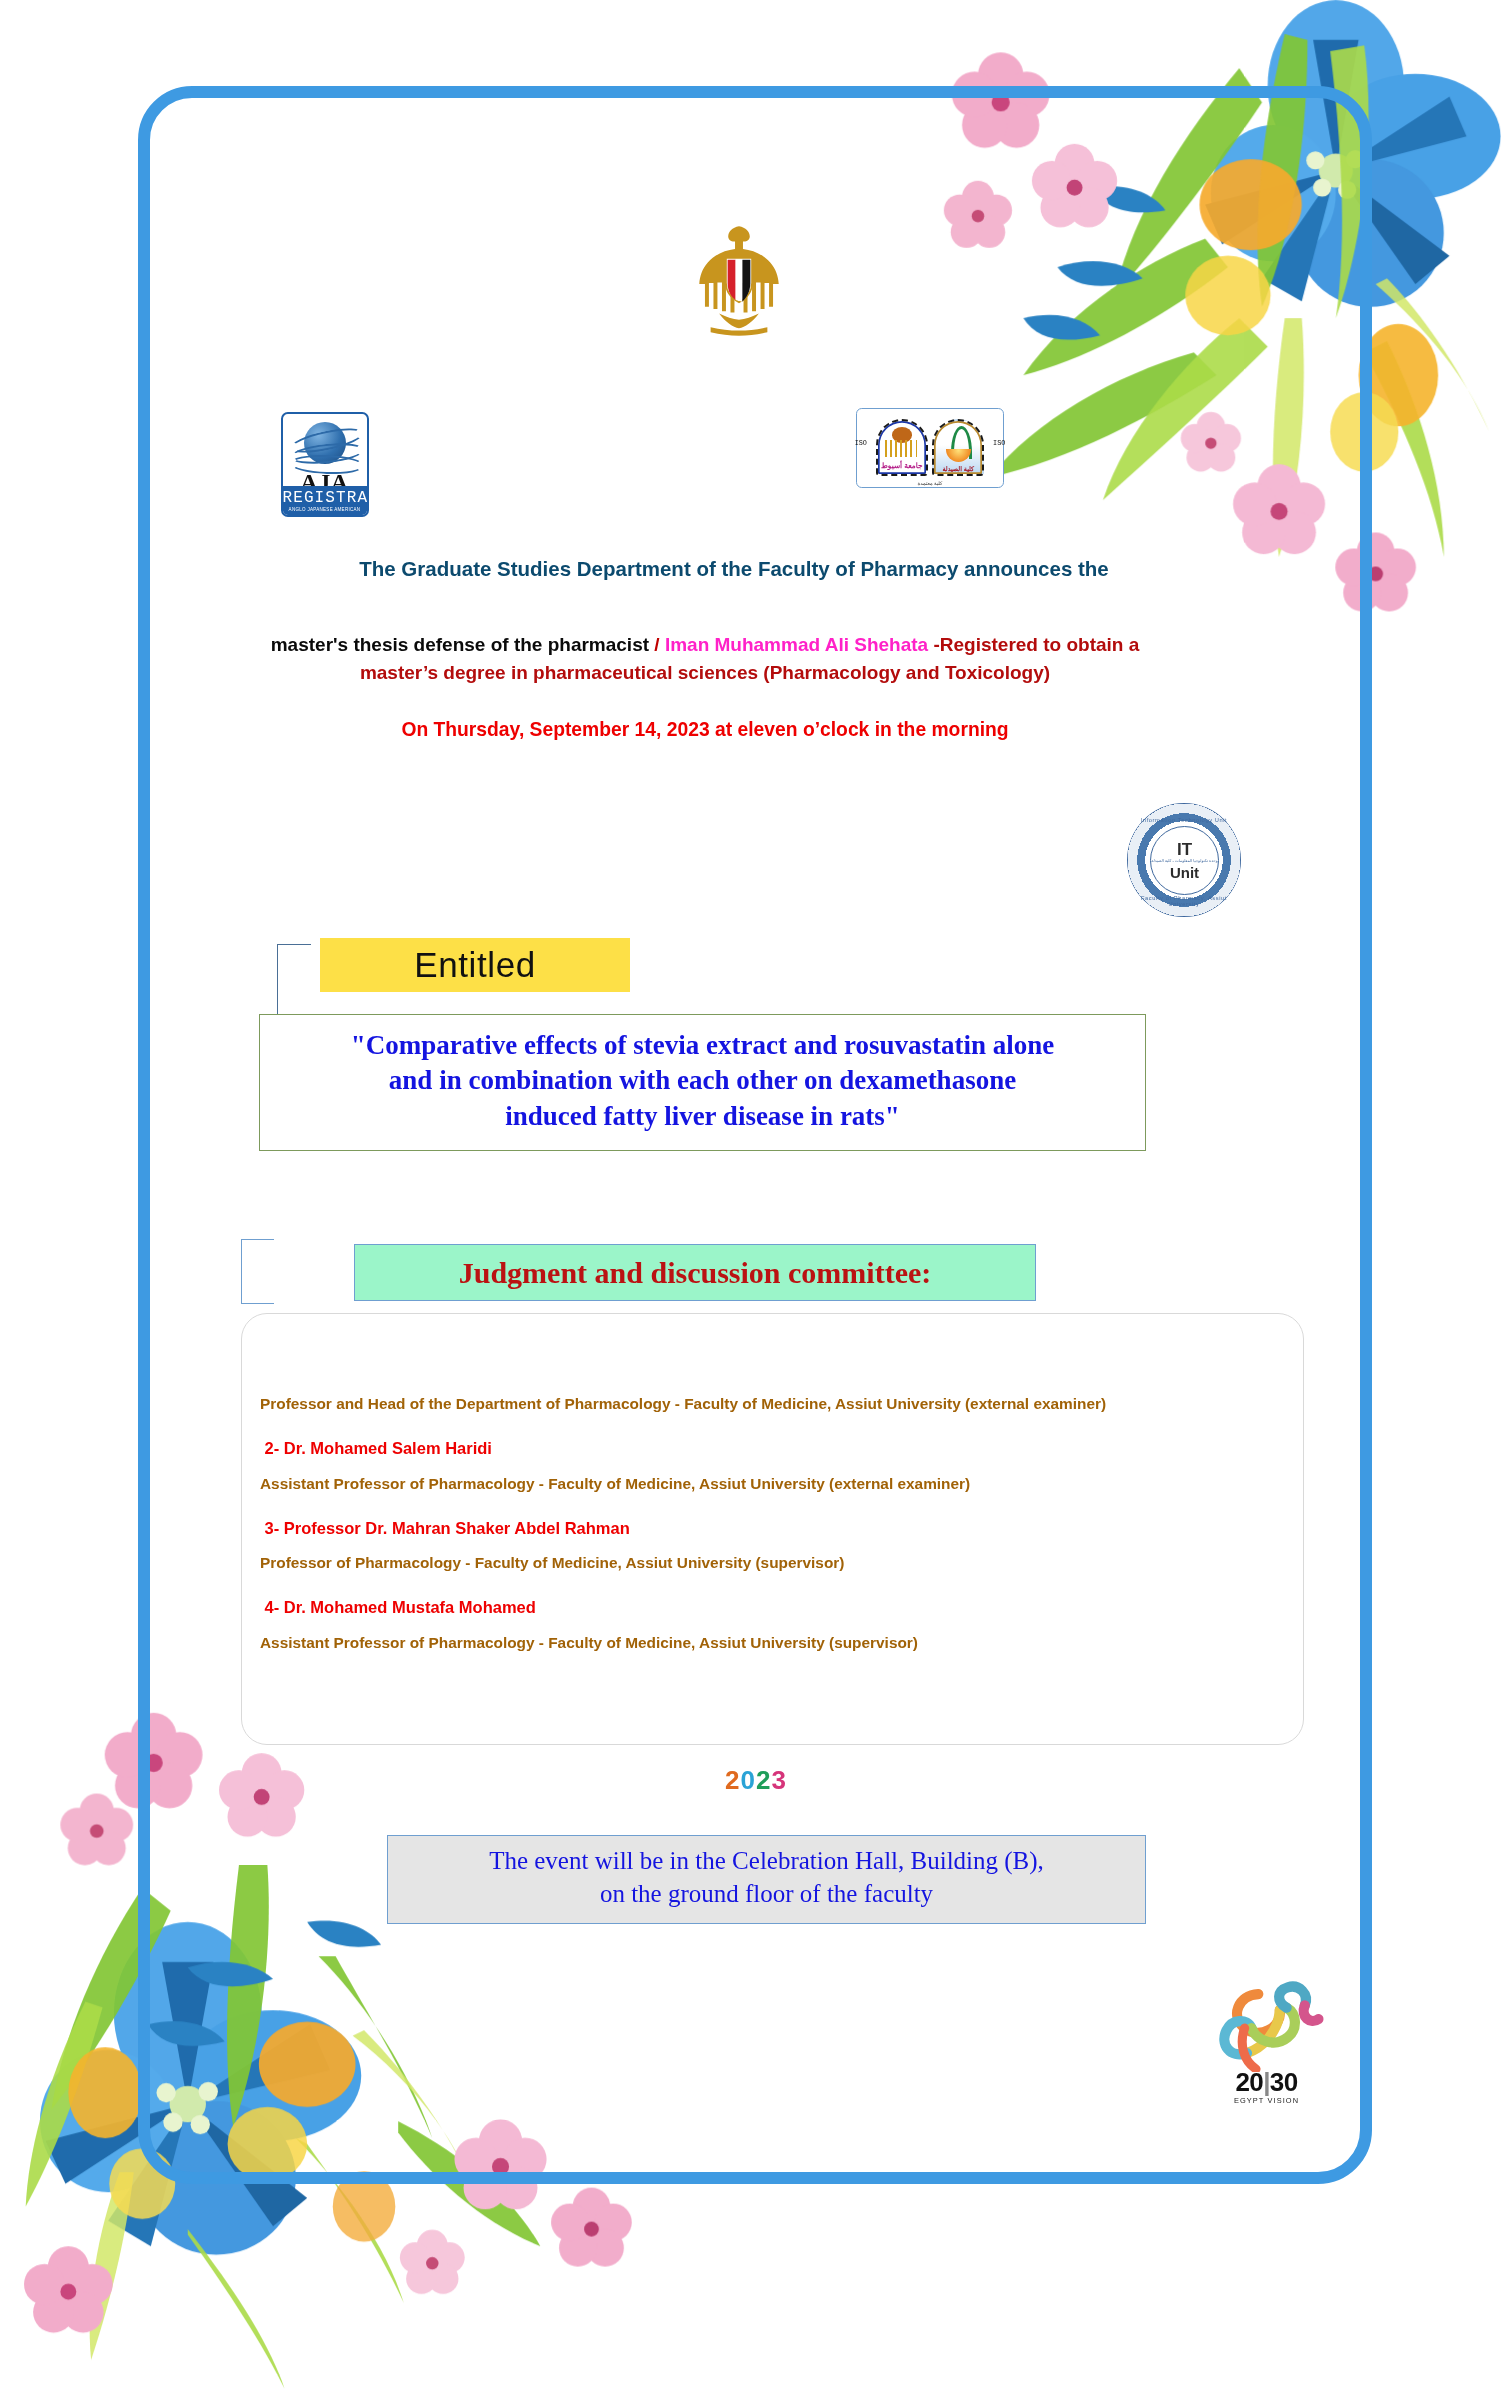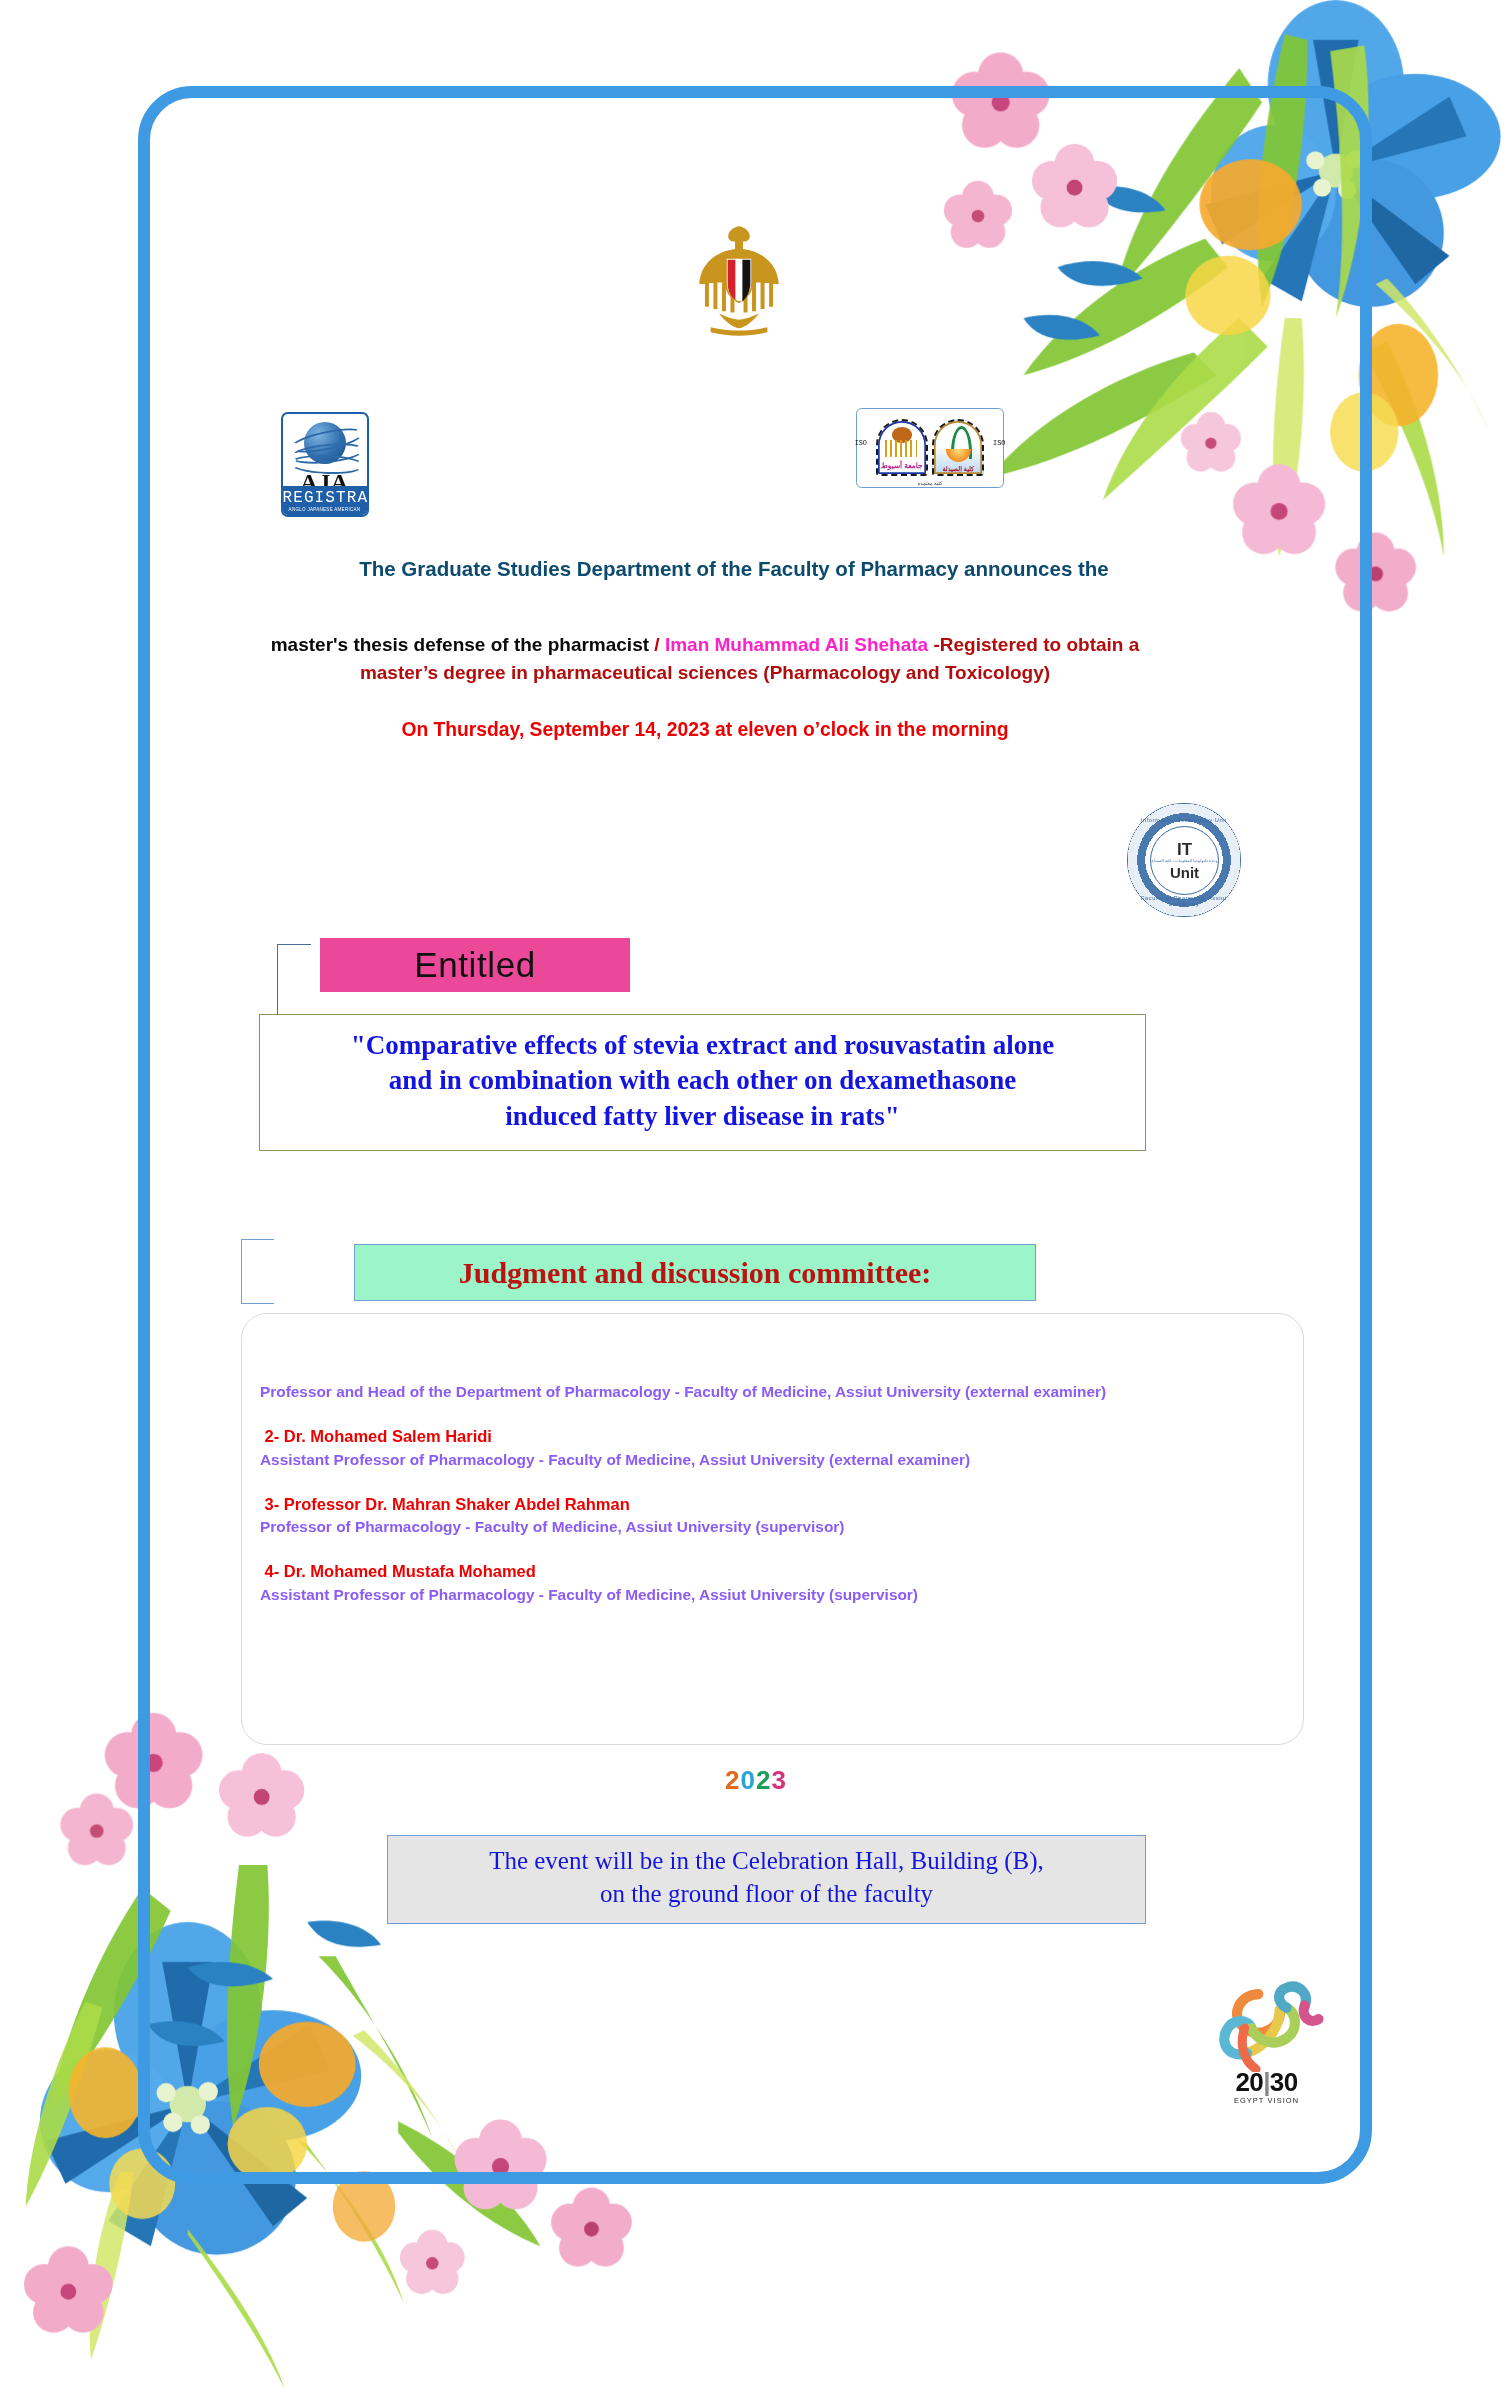--- a/index.html
+++ b/index.html
@@ -307,21 +307,21 @@
   .bracket-1 {
     left: 277px; top: 944px;
     width: 34px; height: 80px;
     border: 1.7px solid #4a6f96;
     border-right: none;
     box-sizing: border-box;
   }
   .entitled-box {
     left: 320px; top: 938px;
     width: 310px; height: 54px;
-    background: #ec4899;
+    background: #fde047;
     display: flex; align-items: center; justify-content: center;
   }
   .entitled-text {
     font-size: 35px;
     color: #111;
     font-family: "Liberation Sans", sans-serif;
     letter-spacing: 0.6px;
   }
   .title-box {
     left: 259px; top: 1014px;
@@ -378,23 +378,23 @@
   .member-name {
     font-size: 16.5px;
     font-weight: bold;
     color: #ee0000;
     line-height: 1.25;
     margin-left: 4.5px;
   }
   .member-aff {
     font-size: 15.4px;
     font-weight: bold;
-    color: #8b5cf6;
+    color: #a16207;
     line-height: 1.3;
-    margin-top: 3px;
+    margin-top: 15px;
   }
 
   
   .year-2023 {
     left: 0; right: 0; top: 1765px;
     width: 1512px;
     text-align: center;
     font-family: "Liberation Sans", sans-serif;
     font-size: 26px;
     font-weight: bold;

